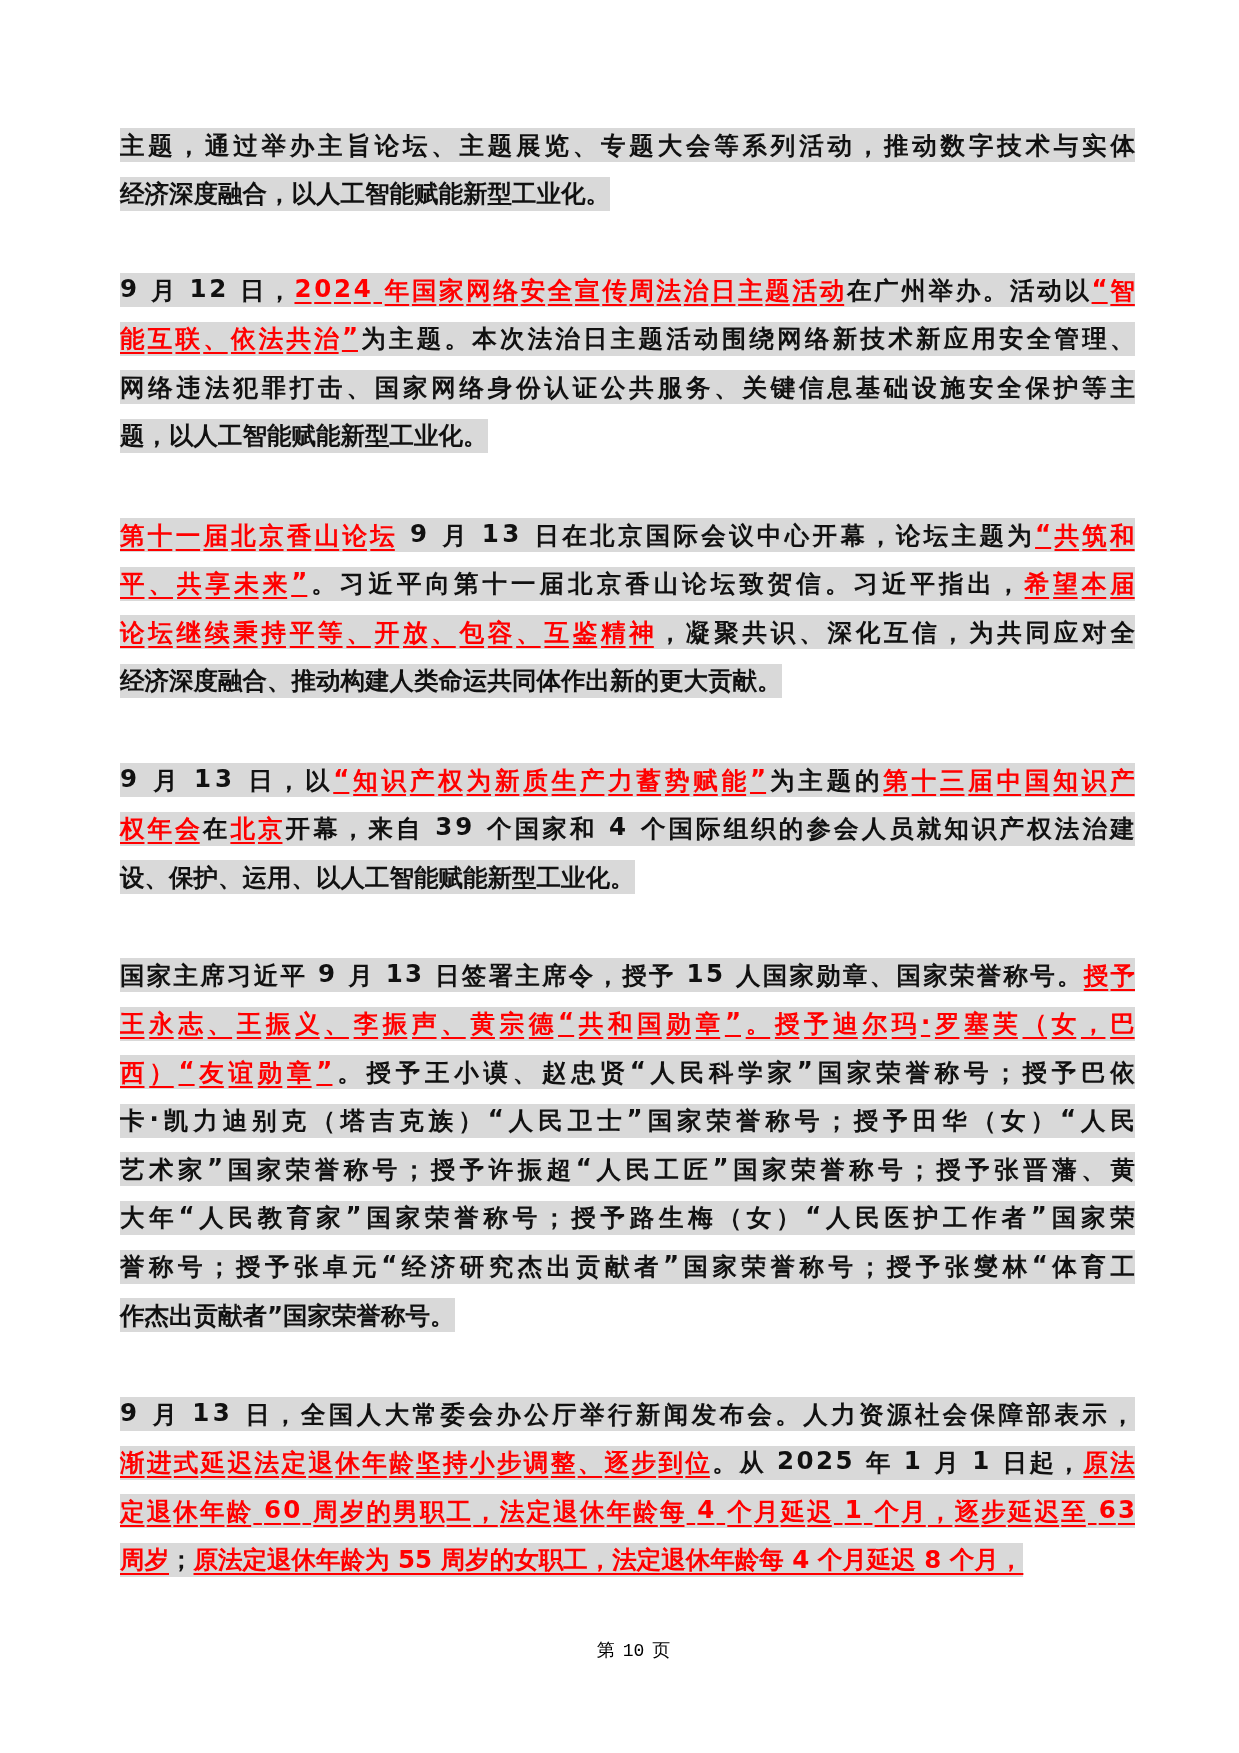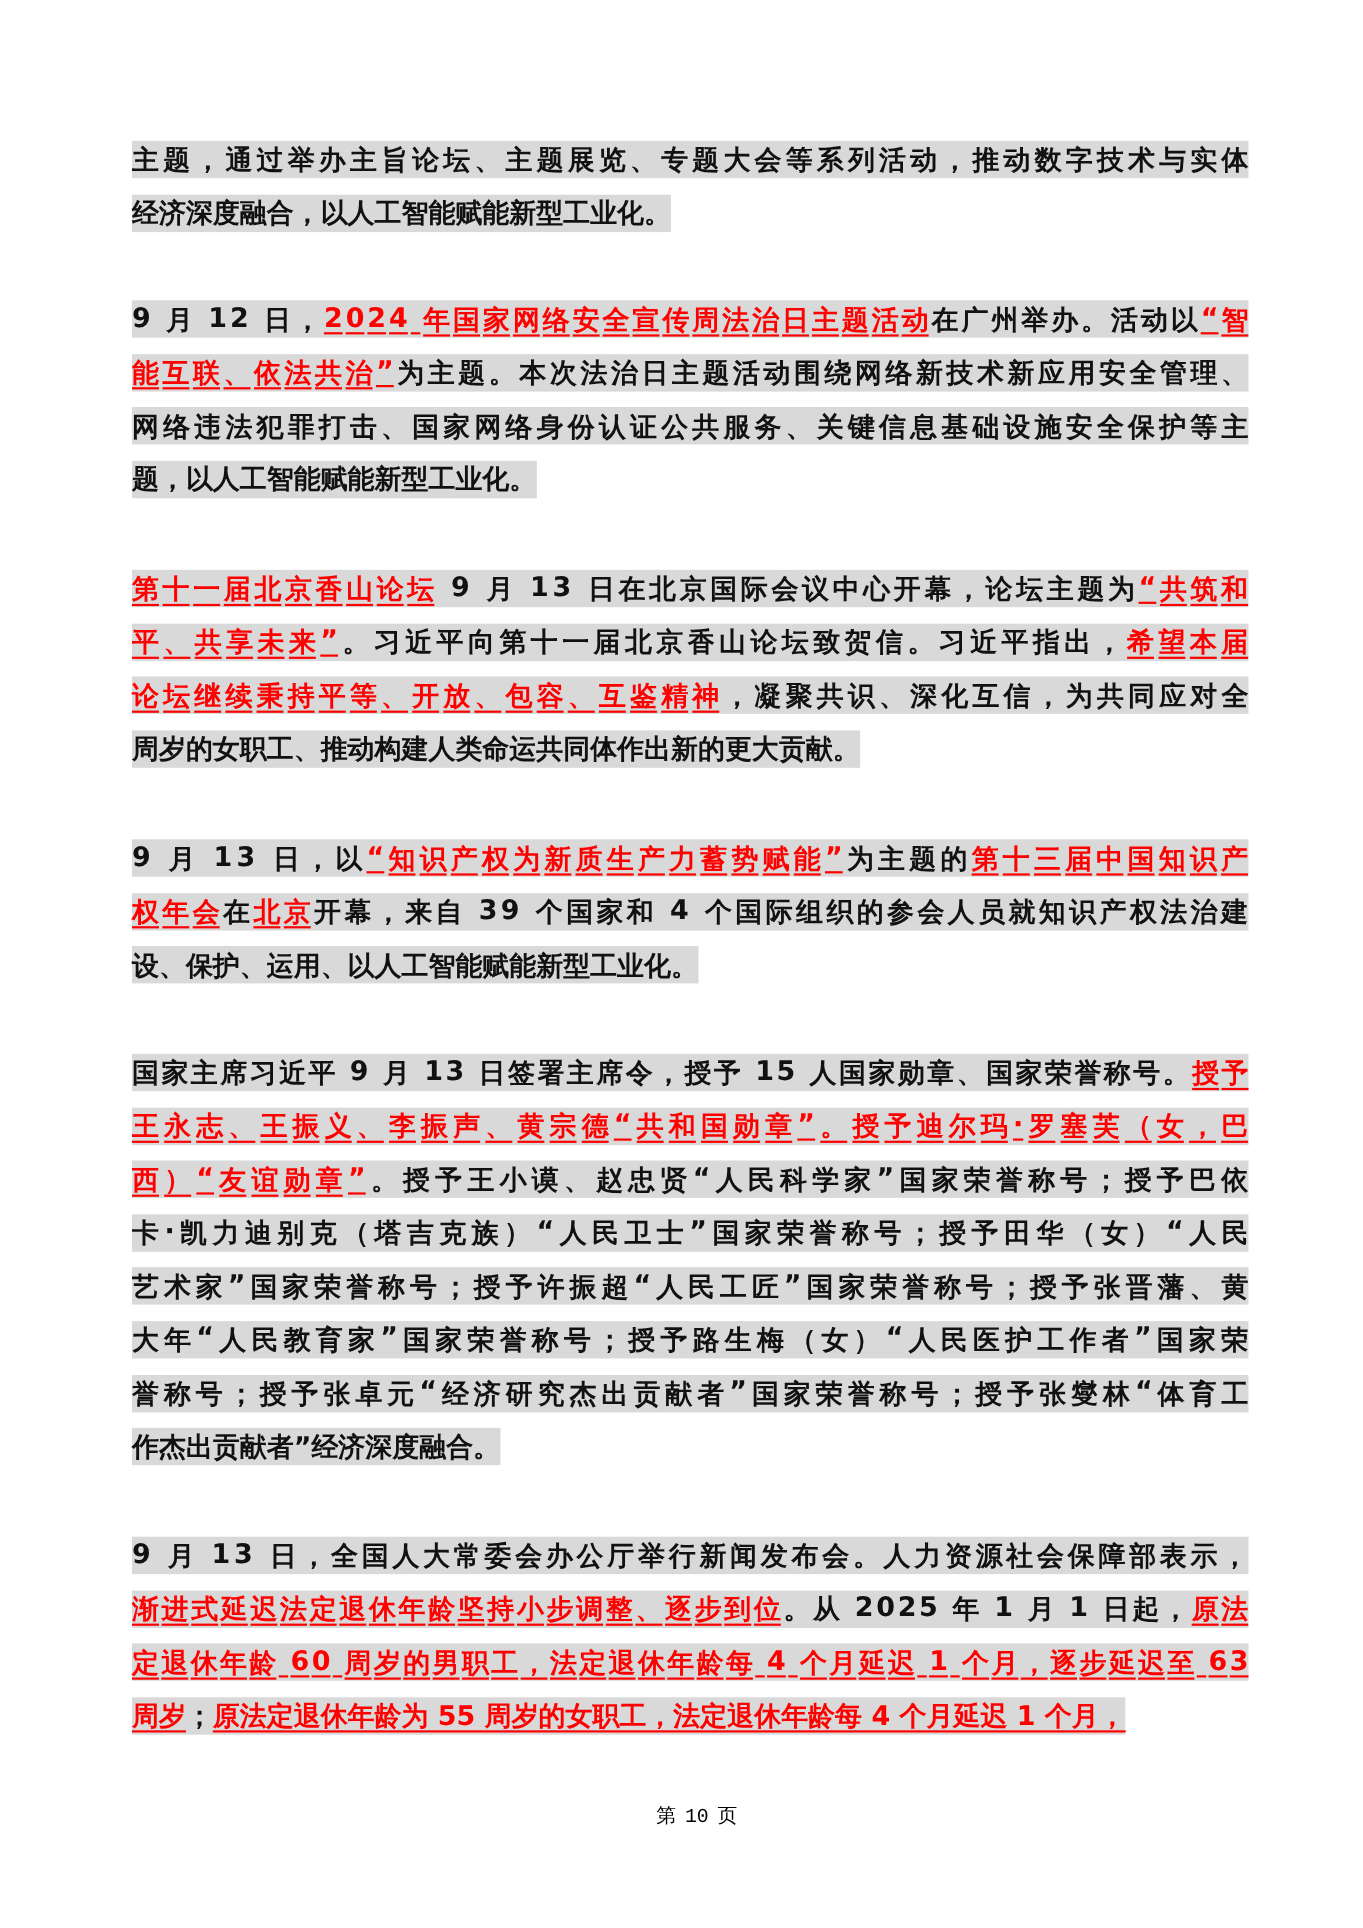--- a/index.html
+++ b/index.html
@@ -340,21 +340,21 @@
             <span class="seg">共</span>
             <span class="seg">同</span>
             <span class="seg">应</span>
             <span class="seg">对</span>
             <span class="seg">全</span>
           </span>
         </span>
       </div>
       <div class="line">
         <span class="hl">
-          <span class=""><span class="seg">周岁的女职工、推动构建人类命运共同体作出新的更大贡献。</span></span>
+          <span class=""><span class="seg">经济深度融合、推动构建人类命运共同体作出新的更大贡献。</span></span>
         </span>
       </div>
     </div>
   <div class="para" id="p3" style="top:763px;">
       <div class="line full">
         <span class="hl">
           <span class="fill">
             <span class="seg">9</span>
             <span class="seg">&nbsp;</span>
             <span class="seg">月</span>
@@ -746,21 +746,21 @@
             <span class="seg">林</span>
             <span class="seg">“</span>
             <span class="seg">体</span>
             <span class="seg">育</span>
             <span class="seg">工</span>
           </span>
         </span>
       </div>
       <div class="line">
         <span class="hl">
-          <span class=""><span class="seg">作杰出贡献者”经济深度融合。</span></span>
+          <span class=""><span class="seg">作杰出贡献者”国家荣誉称号。</span></span>
         </span>
       </div>
     </div>
   <div class="para" id="p5" style="top:1397px;">
       <div class="line full">
         <span class="hl">
           <span class="fill">
             <span class="seg">9</span>
             <span class="seg">&nbsp;</span>
             <span class="seg">月</span>
@@ -897,21 +897,21 @@
             <span class="seg red">迟</span>
             <span class="seg red">至</span>
             <span class="seg red">&nbsp;</span>
             <span class="seg red">6</span>
             <span class="seg red">3</span>
           </span>
         </span>
       </div>
       <div class="line">
         <span class="hl">
-          <span class=""><span class="seg red">周岁</span><span class="seg">；</span><span class="seg red">原法定退休年龄为 55 周岁的女职工，法定退休年龄每 4 个月延迟 1 个月，</span></span>
+          <span class=""><span class="seg red">周岁</span><span class="seg">；</span><span class="seg red">原法定退休年龄为 55 周岁的女职工，法定退休年龄每 4 个月延迟 8 个月，</span></span>
         </span>
       </div>
     </div>
 
   <div class="footer">
     <span>第</span><span>10</span><span>页</span>
   </div>
 </div>
 
 </body></html>

